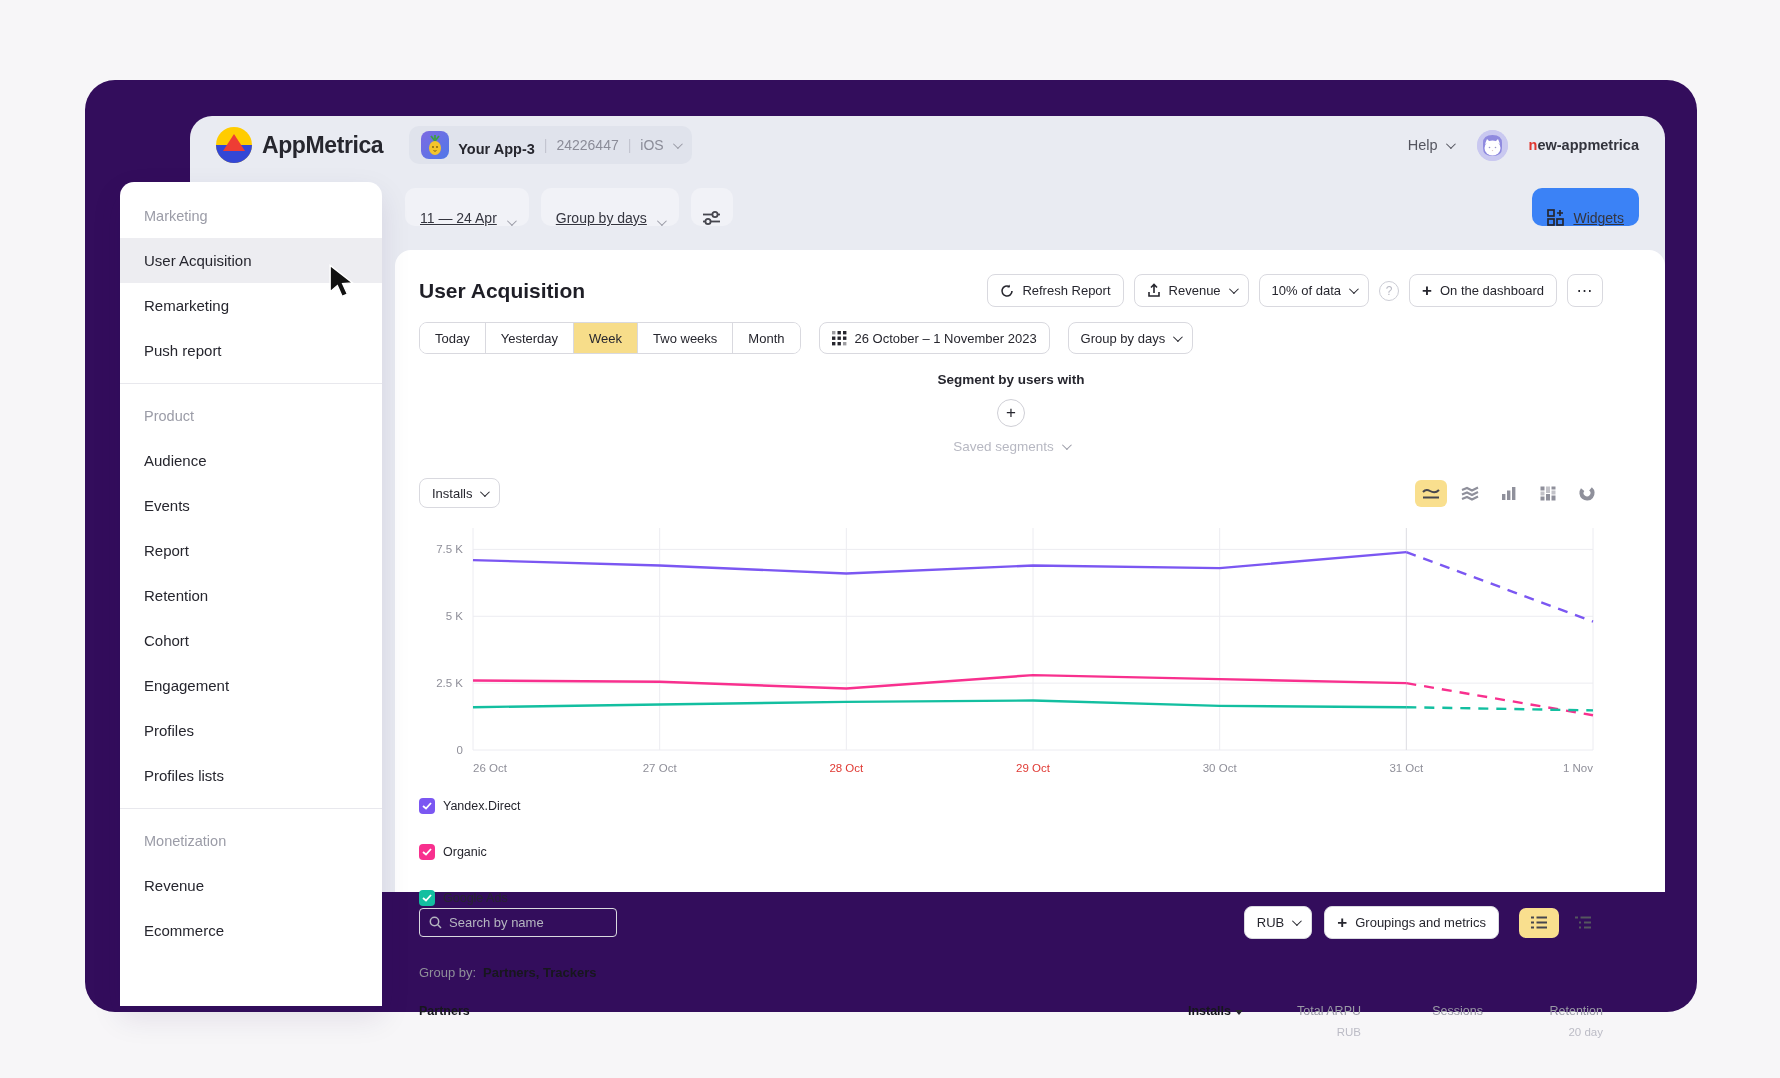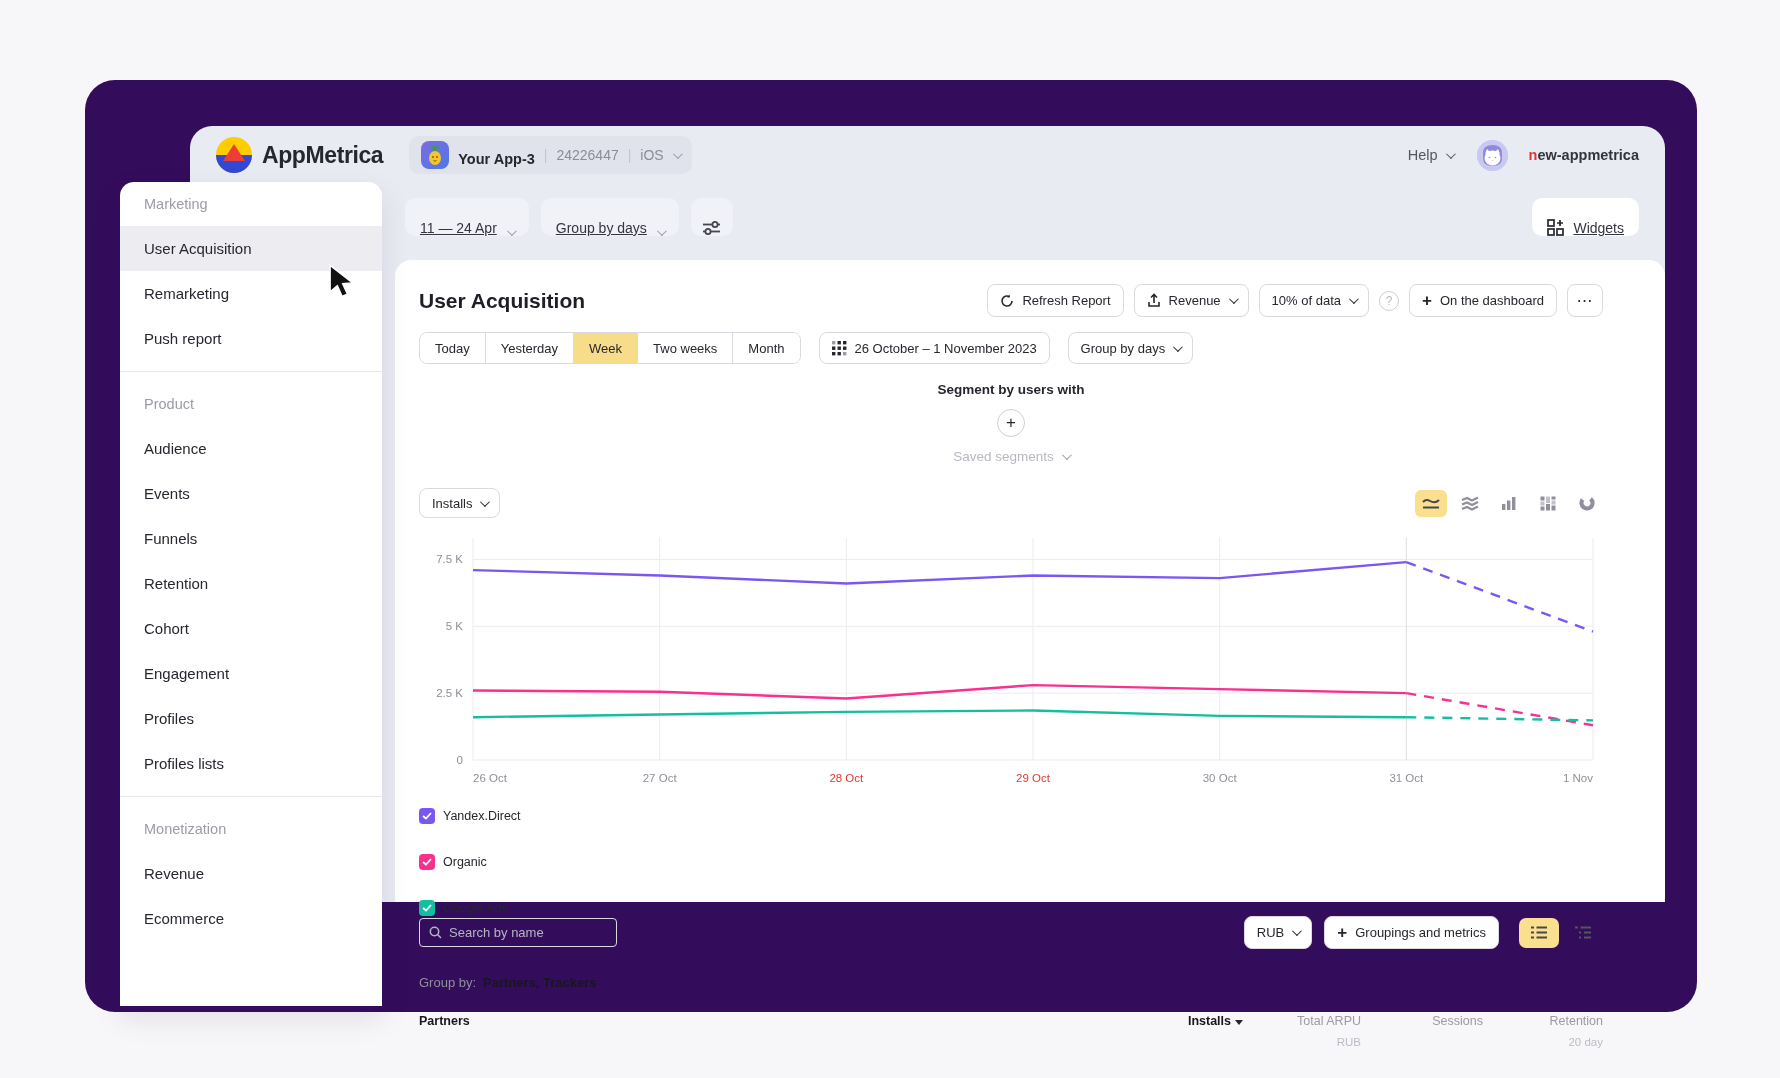--- a/index.html
+++ b/index.html
@@ -3,21 +3,21 @@
 <meta charset="utf-8">
 <style>
   * { margin:0; padding:0; box-sizing:border-box; }
   html,body { background:#f7f6f8; }
   #stage { position:relative; width:1780px; height:1078px; background:#f7f6f8;
            font-family:"Liberation Sans", sans-serif; color:#26262e; overflow:hidden; }
 
   
   .frame  { position:absolute; left:85px; top:80px; width:1612px; height:932px;
             background:#330d5c; border-radius:30px; }
-  .appwin { position:absolute; left:190px; top:126px; width:1475px; height:776px;
+  .appwin { position:absolute; left:190px; top:116px; width:1475px; height:776px;
             background:#e9ebf2; border-radius:22px; }
 
   
   .hdr { position:absolute; left:0; top:0; width:100%; height:58px; display:flex;
          align-items:center; padding:0 26px; }
   .brand { font-size:23px; font-weight:bold; color:#26262e; margin-left:10px; letter-spacing:-0.4px; }
   .app-pill { margin-left:26px; height:38px; background:#e0e3ec; border-radius:10px;
               display:flex; align-items:center; gap:9px; padding:0 12px; cursor:pointer; }
   .app-ico { width:28px; height:28px; border-radius:8px;
              background:linear-gradient(135deg,#7d6ae2,#4f78e8); display:flex;
@@ -35,26 +35,26 @@
   .chev { display:inline-block; width:7px; height:7px; border-right:1.6px solid currentColor;
           border-bottom:1.6px solid currentColor; transform:rotate(45deg) translateY(-2px); }
   .chev.lite { color:#9a9ba6; }
 
   
   .toolbar { position:absolute; left:215px; top:68px; right:26px; height:46px;
              display:flex; align-items:center; gap:12px; }
   .pill { height:38px; background:#f1f2f7; border-radius:10px; display:flex; align-items:flex-end;
           gap:10px; padding:0 15px; font-size:14px; color:#34353f; cursor:pointer;text-decoration:underline; }
   .pill.icon-only { width:42px; justify-content:center; padding:0; }
-  .widgets { margin-left:auto; background:#ffffff; font-size:14px; gap:9px; }
+  .widgets { margin-left:auto; background:#3b82f6; font-size:14px; gap:9px; }
 
   
   .sidebar { position:absolute; left:120px; top:182px; width:262px; height:824px; background:#fff;
              border-radius:14px 14px 0 0; box-shadow:0 12px 30px rgba(40,20,80,.10); z-index:5;
-             }
+             padding-top:12px; }
   .side-label { height:44px; display:flex; align-items:center; padding:0 24px;
                 color:#9b9ca7; font-size:14.5px; }
   .side-item  { height:45px; display:flex; align-items:center; padding:0 24px;
                 font-size:15px; color:#26262e; cursor:pointer; }
   .side-item.active { background:#ededf1; }
   .side-div { height:1px; background:#e8e8ed; margin:10px 0; }
 
   
   .card { position:absolute; left:205px; top:134px; right:0; bottom:0; background:#fff;
           border-radius:16px 16px 0 0; padding:24px 62px 0 24px; }
@@ -477,21 +477,21 @@
 
   <div class="sidebar">
     <div class="side-label">Marketing</div>
     <div class="side-item active">User Acquisition</div>
     <div class="side-item">Remarketing</div>
     <div class="side-item">Push report</div>
     <div class="side-div"></div>
     <div class="side-label">Product</div>
     <div class="side-item">Audience</div>
     <div class="side-item">Events</div>
-    <div class="side-item">Funnels</div>
+    <div class="side-item">Report</div>
     <div class="side-item">Retention</div>
     <div class="side-item">Cohort</div>
     <div class="side-item">Engagement</div>
     <div class="side-item">Profiles</div>
     <div class="side-item">Profiles lists</div>
     <div class="side-div"></div>
     <div class="side-label">Monetization</div>
     <div class="side-item">Revenue</div>
     <div class="side-item">Ecommerce</div>
   </div>

